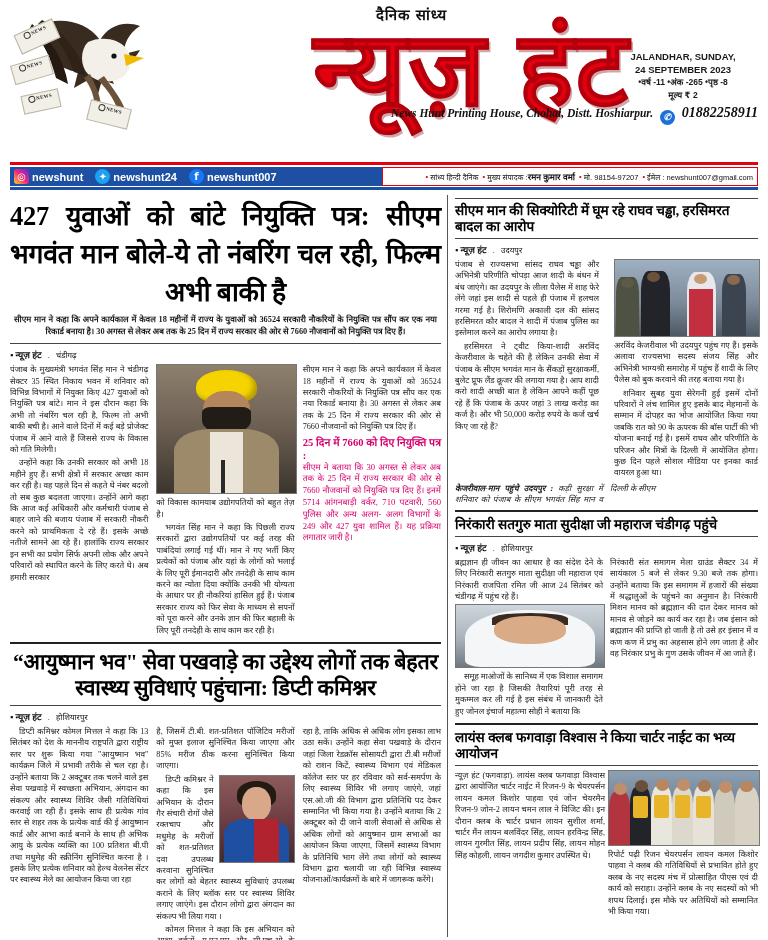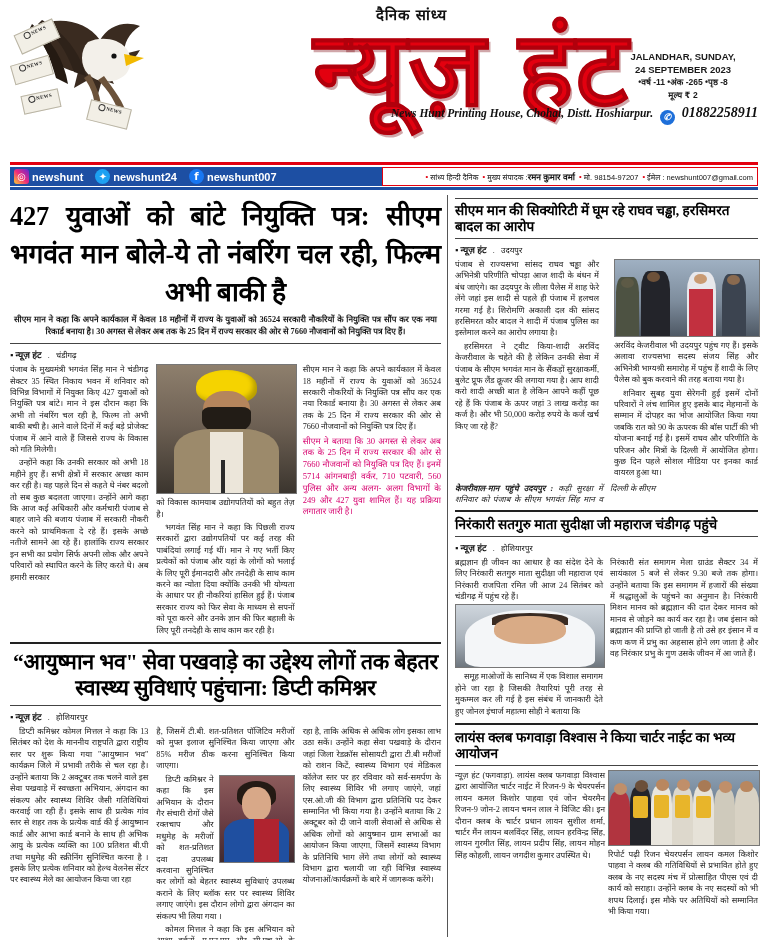--- a/index.html
+++ b/index.html
@@ -258,20 +258,21 @@
             <p class="noind">को विकास कामयाब उद्योगपतियों को बहुत तेज़ है।</p>
             <p>भगवंत सिंह मान ने कहा कि पिछली राज्य सरकारों द्वारा उद्योगपतियों पर कई तरह की पाबंदियां लगाई गई थीं। मान ने गए भर्ती किए प्रत्येकों को पंजाब और यहां के लोगों को भलाई के लिए पूरी ईमानदारी और तनदेही के साथ काम करने का न्योता दिया क्योंकि उनकी भी योग्यता के आधार पर ही नौकरियां हासिल हुई हैं। पंजाब सरकार राज्य को फिर सेवा के माध्यम से सपनों को पूरा करने और उनके ज्ञान की फिर बहाली के लिए पूरी तनदेही के साथ काम कर रही है।</p>
           </div>
         </div>
 
         <div style="flex:1 1 0;">
           <div class="bodytext" style="margin-bottom:3px;">
             <p class="noind">सीएम मान ने कहा कि अपने कार्यकाल में केवल 18 महीनों में राज्य के युवाओं को 36524 सरकारी नौकरियों के नियुक्ति पत्र सौंप कर एक नया रिकार्ड बनाया है। 30 अगस्त से लेकर अब तक के 25 दिन में राज्य सरकार की ओर से 7660 नौजवानों को नियुक्ति पत्र दिए हैं।</p>
           </div>
           <div class="hl">
+            <b class="t">25 दिन में 7660 को दिए नियुक्ति पत्र :</b>
             <span>सीएम ने बताया कि 30 अगस्त से लेकर अब तक के 25 दिन में राज्य सरकार की ओर से 7660 नौजवानों को नियुक्ति पत्र दिए हैं। इनमें 5714 आंगनबाड़ी वर्कर, 710 पटवारी, 560 पुलिस और अन्य अलग- अलग विभागों के 249 और 427 युवा शामिल हैं। यह प्रक्रिया लगातार जारी है।</span>
           </div>
         </div>
       </div>
 
       <div class="hr-thick"></div>
 
       <h2 class="big">“आयुष्मान भव" सेवा पखवाड़े का उद्देश्य लोगों तक बेहतर स्वास्थ्य सुविधाएं पहुंचाना: डिप्टी कमिश्नर</h2>
       <div class="hr-thin"></div>
 

